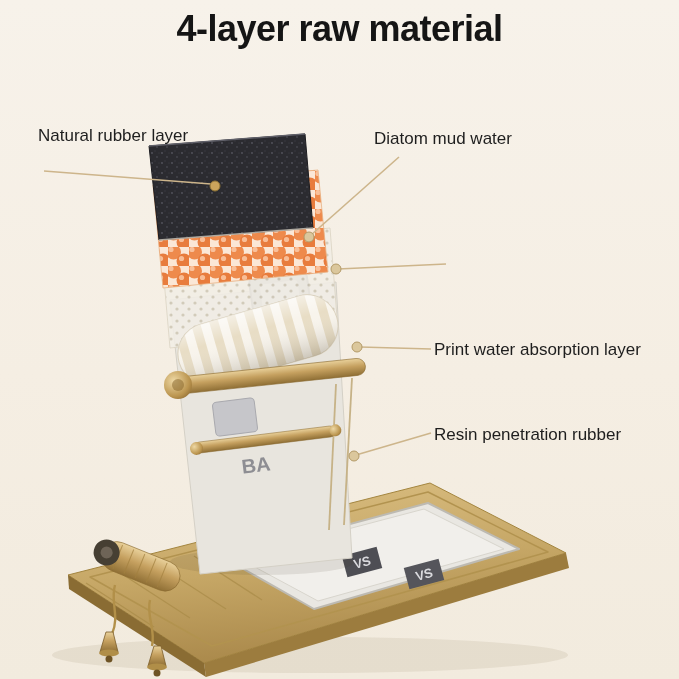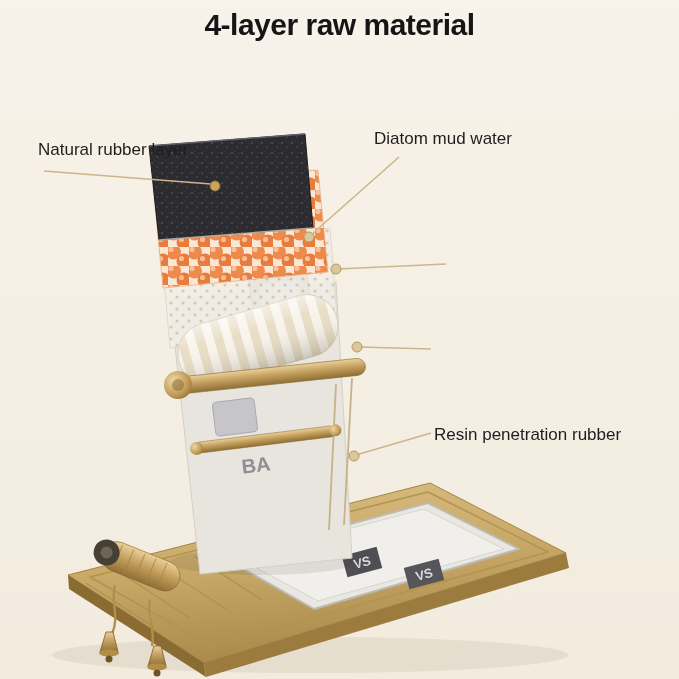--- a/index.html
+++ b/index.html
@@ -1,23 +1,23 @@
 <!DOCTYPE html>
 <html><head>
 <meta charset="utf-8">
 <style>
   * { margin:0; padding:0; box-sizing:border-box; }
   html,body { width:679px; height:679px; }
   body { font-family:"Liberation Sans", sans-serif; }
   .stage { position:relative; width:679px; height:679px; overflow:hidden;
            background:linear-gradient(180deg,#f7f2ea 0%,#f5eee3 55%,#f2ebde 100%); }
   .title { position:absolute; top:8px; left:0; width:100%; text-align:center;
-           font-size:30px; font-weight:700; color:#151515; letter-spacing:-0.5px; }
+           font-size:36px; font-weight:700; color:#151515; letter-spacing:-0.5px; }
   .label { position:absolute; font-size:17px; font-weight:500; color:#1e1e1e; white-space:nowrap; }
-  .lbl-natural    { left:38px;  top:140px; }
+  .lbl-natural    { left:38px;  top:126px; }
   .lbl-diatom     { left:374px; top:129px; }
   .lbl-breathable { left:449px; top:255px; }
   .lbl-print      { left:434px; top:340px; }
   .lbl-resin      { left:434px; top:425px; }
   svg.illustration { position:absolute; left:0; top:0; }
 </style>
 </head>
 <body>
 
 <div class="stage">
@@ -187,15 +187,16 @@
       <circle cx="215" cy="186" r="5" fill="#caa45c" stroke="#8f7335"></circle>
       <circle cx="309" cy="237" r="5" fill="#dbc79c" stroke="#b39a67"></circle>
       <circle cx="336" cy="269" r="5" fill="#dbc79c" stroke="#b39a67"></circle>
       <circle cx="357" cy="347" r="5" fill="#dbc79c" stroke="#b39a67"></circle>
       <circle cx="354" cy="456" r="5" fill="#dbc79c" stroke="#b39a67"></circle>
     </g>
   </svg>
 
   <div class="label lbl-natural">Natural rubber layer</div>
   <div class="label lbl-diatom">Diatom mud water</div>
+  <div class="label lbl-print">Print water absorption layer</div>
   <div class="label lbl-resin">Resin penetration rubber</div>
 
 </div>
 
 </body></html>

